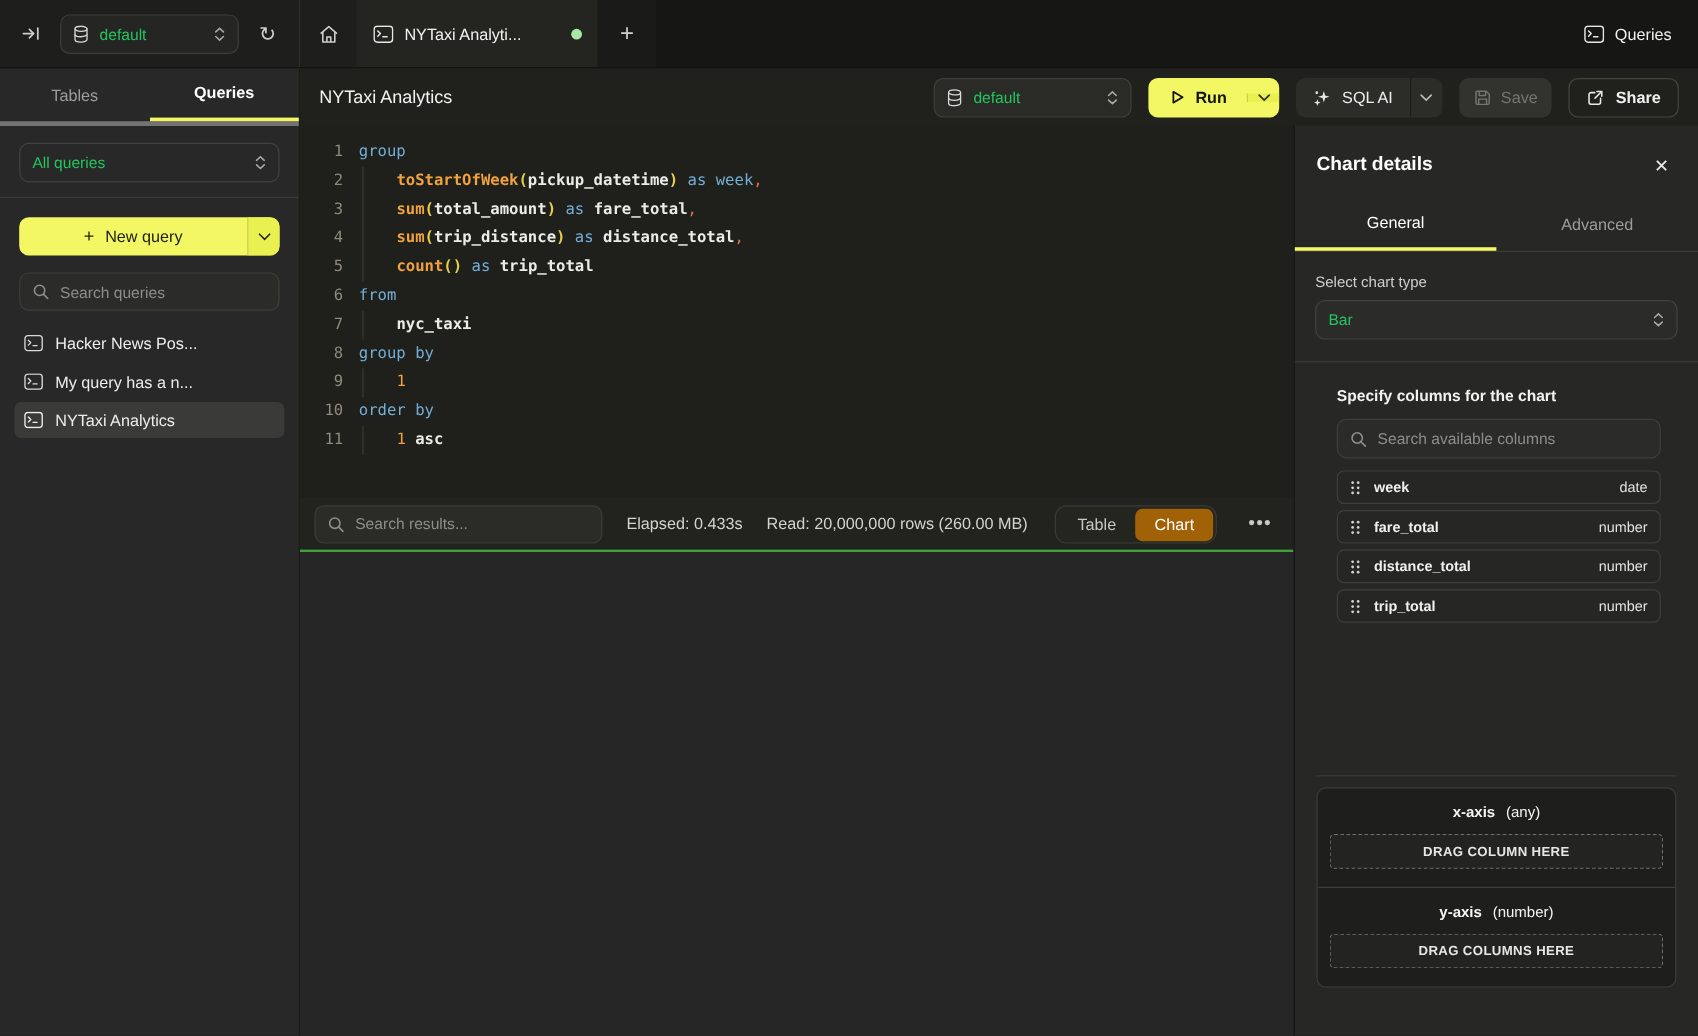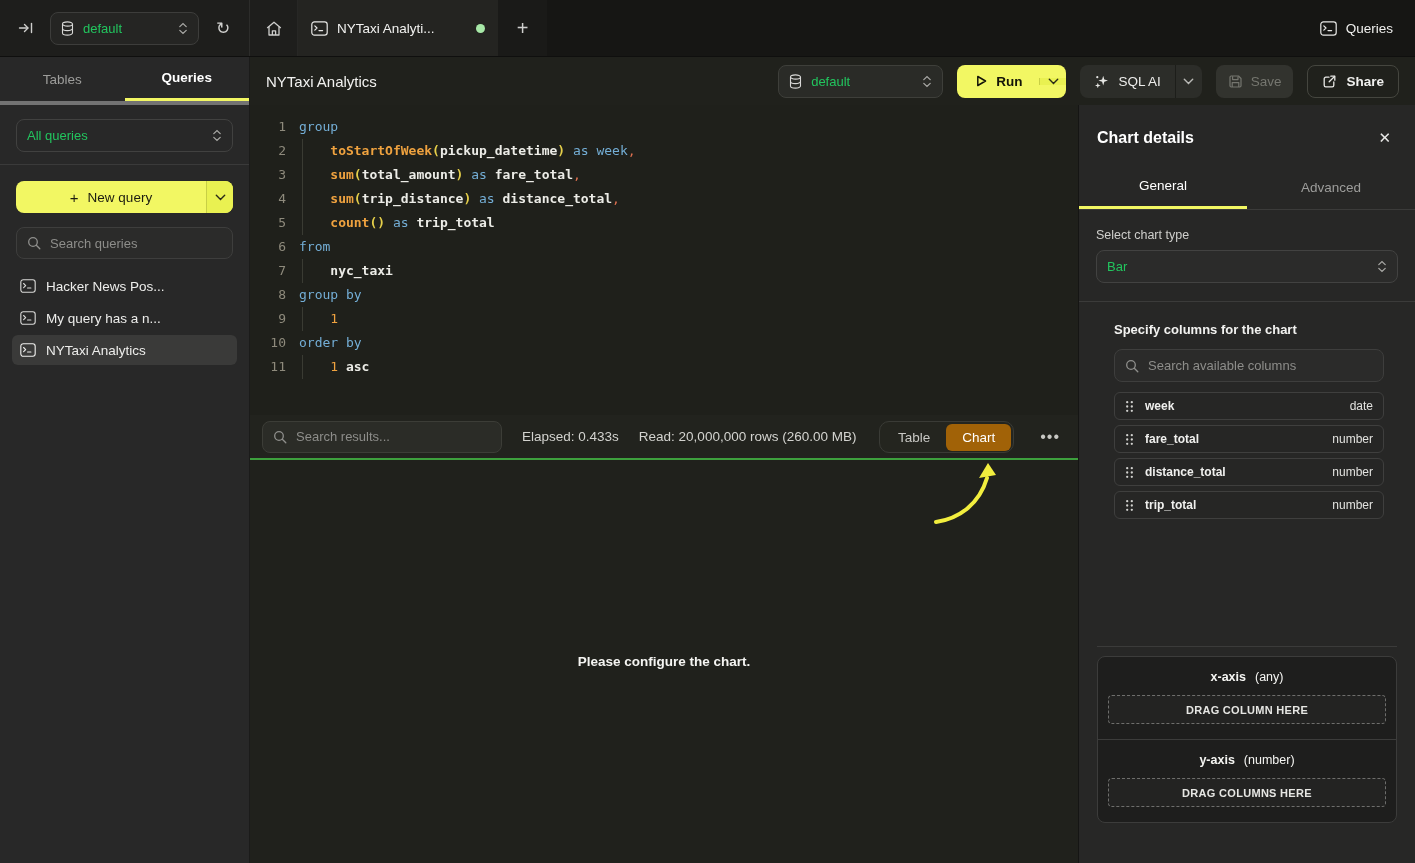--- a/index.html
+++ b/index.html
@@ -408,29 +408,20 @@
           </div>
           <span class="meta-text">Elapsed: 0.433s</span>
           <span class="meta-text">Read: 20,000,000 rows (260.00 MB)</span>
           <div class="seg">
             <div class="seg-opt">Table</div>
             <div class="seg-opt active">Chart</div>
           </div>
           <span class="more-btn">•••</span>
         </div>
 
-        <div class="chart-area">
-          <span class="chart-msg">Please configure the chart.</span>
-          <span class="anno-arrow">
-            <svg width="78" height="66" viewBox="0 0 78 66">
-                <path d="M4 60 C 26 57 47 43 55 16" stroke="#f2ee3e" stroke-width="4" fill="none" stroke-linecap="round"></path>
-                <polygon points="56,1 47,16 64,13" fill="#f2ee3e"></polygon>
-              </svg>
-          </span>
-        </div>
       </div>
 
       <div class="panel">
         <div class="panel-header">
           <span class="panel-title">Chart details</span>
           <span class="panel-close">✕</span>
         </div>
         <div class="panel-tabs">
           <div class="panel-tab active">General</div>
           <div class="panel-tab">Advanced</div>

